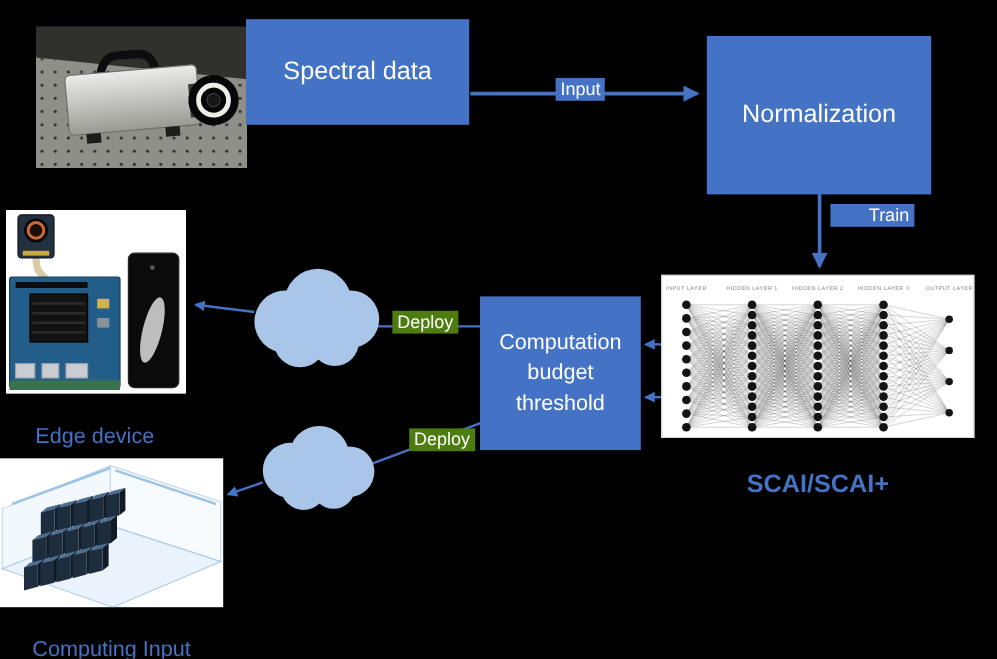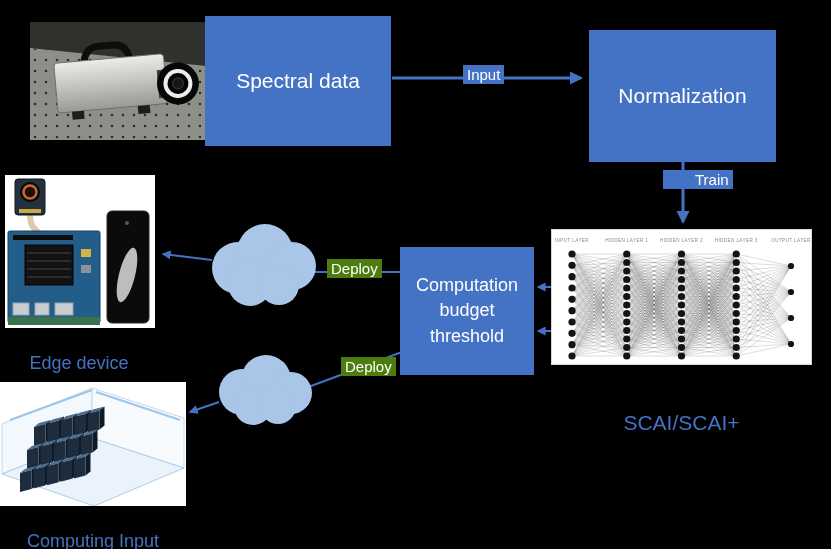--- a/index.html
+++ b/index.html
@@ -3,42 +3,42 @@
 <meta charset="utf-8">
 <style>
   * { margin:0; padding:0; box-sizing:border-box; }
   html,body { background:#000; }
   body { font-family:"Liberation Sans", sans-serif; }
 
   #canvas { position:relative; width:831px; height:549px; background:var(--background,#000); overflow:hidden; }
 
   .bluebox { position:absolute; background:var(--box-blue,#4472C4); color:#fff;
              display:flex; align-items:center; justify-content:center; text-align:center; z-index:2; }
-  #spectral-box      { left:205px; top:16px;  width:186px; height:130px; font-size:21px; }
+  #spectral-box      { left:205px; top:16px;  width:186px; height:88px; font-size:21px; }
   #normalization-box { left:589px; top:30px;  width:187px; height:132px; font-size:21px; }
   #budget-box        { left:400px; top:247px; width:134px; height:128px; font-size:18px; line-height:1.4; padding:6px 9px; }
 
   .photo { position:absolute; z-index:2; overflow:hidden; }
   #camera-photo { left:30px; top:22px;  width:176px; height:118px; background:#2a2a28; }
   #edge-photo   { left:5px;  top:175px; width:150px; height:153px; background:#fff; }
   #center-photo { left:0px;  top:382px; width:186px; height:124px; background:#fff; }
 
   #network-panel { position:absolute; left:551px; top:229px; width:261px; height:136px;
                    background:#fff; border:1px solid #d8d8d8; z-index:2; }
 
   .caption { position:absolute; color:var(--caption-blue,#4472C4); z-index:2; text-align:center;margin-top:20px; }
   #edge-caption   { left:3px;   top:333px; width:152px; font-size:18px; }
   #center-caption { left:0px;   top:511px; width:186px; font-size:18px; }
-  #scai-caption   { left:551px; top:391px; width:261px; font-size:21px; }
+  #scai-caption   { left:551px; top:372px; width:261px; font-size:21px;font-weight:bold; }
 
   .edge-label { position:absolute; color:var(--label-text,#fff); font-size:15px; z-index:3; padding:1px 4px; }
   .on-blue  { background:var(--arrow-blue,#4472C4); }
   .on-black { background:#4d7c0f; }
   #input-label         { left:463px; top:65px; }
-  #train-label         { left:663px; top:170px;padding-left:32px; }
+  #train-label         { left:692px; top:170px;padding-left:32px; }
   #deploy-top-label    { left:327px; top:259px; }
   #deploy-bottom-label { left:341px; top:357px; }
 
   #overlay { position:absolute; left:0; top:0; z-index:1; }
   .arrow-line { stroke:var(--arrow-blue,#4472C4); fill:none; }
   .cloud { fill:var(--cloud-fill,#A9C5E8); }
   #arrowhead path { fill:var(--arrow-blue,#4472C4); }
 </style>
 </head>
 <body>

